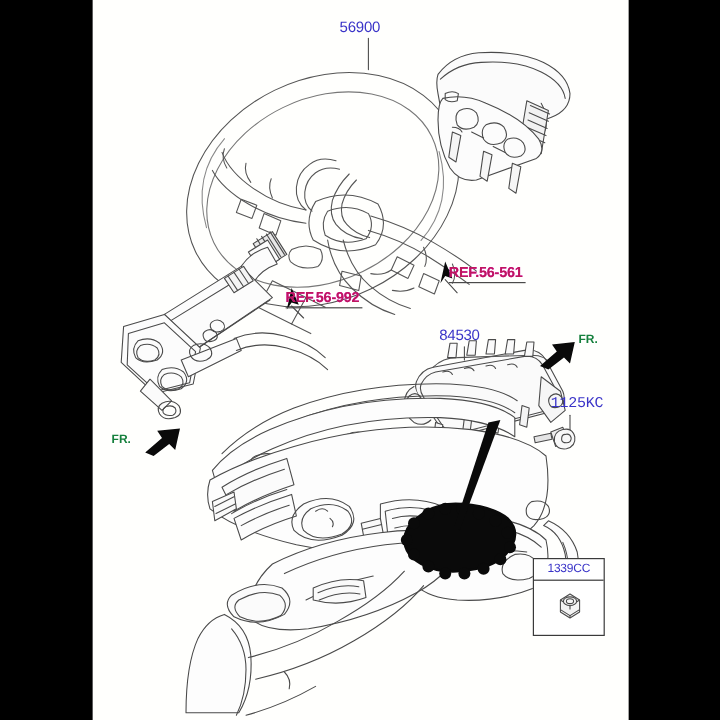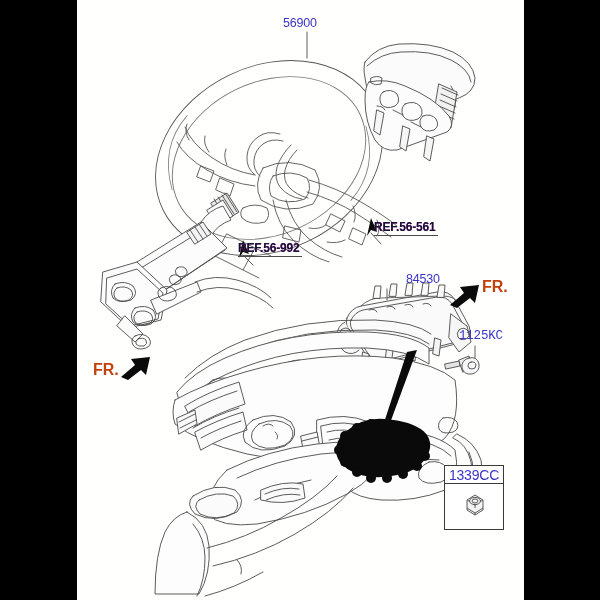--- a/index.html
+++ b/index.html
@@ -40,35 +40,35 @@
     position: absolute;
     white-space: nowrap;
     line-height: 1;
   }
   .pn {
     color: #3a34c8;
     font-size: 12.5px;
     letter-spacing: -0.2px;
   }
   .ref {
-    color: #0f172a;
+    color: #be185d;
     font-size: 12px;
     font-weight: bold;
     letter-spacing: -0.2px;
     text-shadow: 0 0 0 #e81ee8;
   }
   .fr {
-    color: #c2410c;
-    font-size: 16px;
+    color: #15803d;
+    font-size: 10px;
     font-weight: bold;
     letter-spacing: 0px;
   }
   .boxlabel {
     color: #3a34c8;
-    font-size: 14px;
+    font-size: 10px;
     letter-spacing: -0.2px;
   }
   .partbox {
     position: absolute;
     border: 1px solid #3a3a3a;
     background: #ffffff;
     box-sizing: border-box;
   }
   .partbox .hdr {
     height: 18px;
@@ -329,21 +329,21 @@
 
         <g fill="#0a0a0a" stroke="none">
           <path d="M 166 240 L 172 254 L 166 252 L 162 258 Z"></path>
         </g>
         <line x1="166" y1="255" x2="176" y2="265" stroke="#4a4a4a"></line>
       </g>
     </svg>
 
     <div class="label pn" style="left:206px; top:17px;">56900</div>
 
-    <div class="label pn" style="left:289px; top:273px;margin-left:40px;">84530</div>
+    <div class="label pn" style="left:289px; top:273px;">84530</div>
 
     <div class="label pn" style="left:382px; top:330px;font-family:Liberation Mono, monospace;">1125KC</div>
 
     <div style="position:absolute; left:161px; top:242px;">
       <div class="label ref" style="position:relative; left:0; top:0;">REF.56-992</div>
       <div style="position:relative; width:64px; height:1px; background:#4a4a4a; margin-top:2px;"></div>
     </div>
 
     <div style="position:absolute; left:297px; top:221px;">
       <div class="label ref" style="position:relative; left:0; top:0;">REF.56-561</div>

